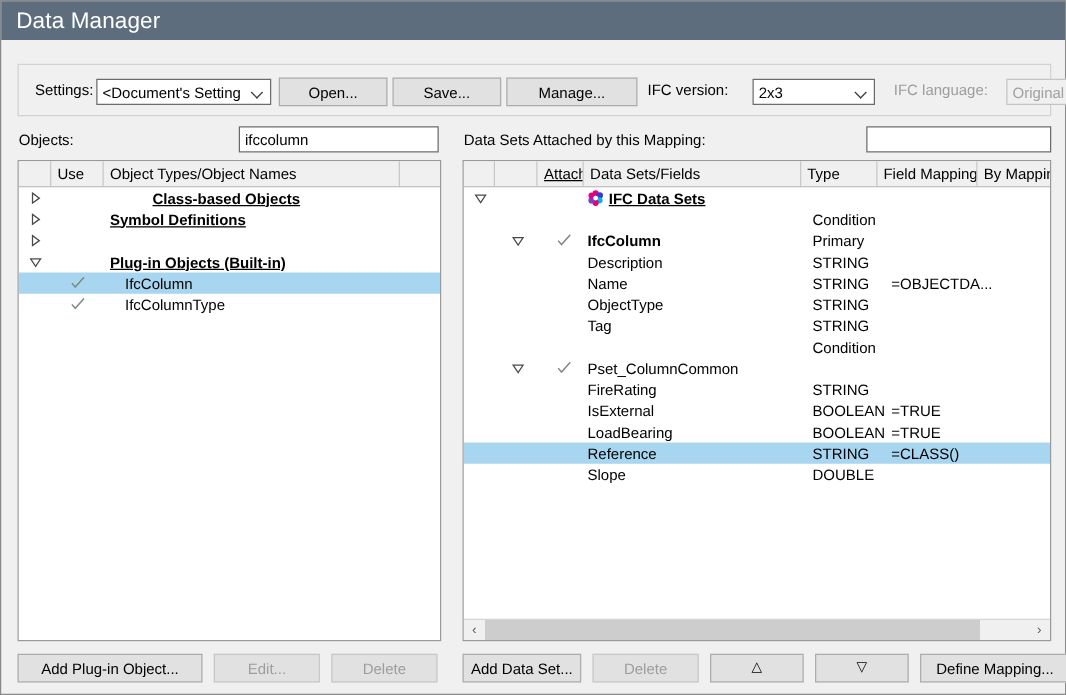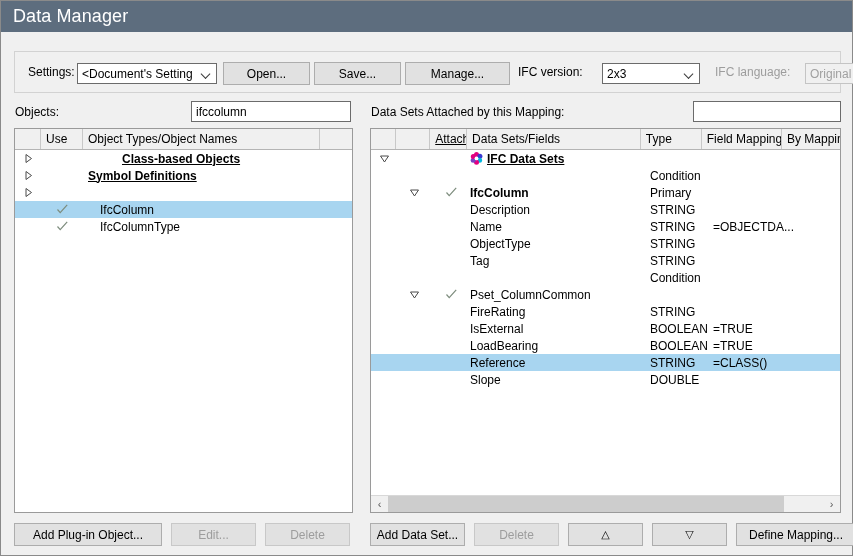--- a/index.html
+++ b/index.html
@@ -321,20 +321,31 @@
             <span class="ul-bold">Symbol Definitions</span>
           </div>
         </div>
         <div class="trow">
           <div class="cell" style="left: 0px; width: 26px; justify-content: center;">
             <svg width="11" height="11" viewBox="0 0 11 11" class="tri-svg">
               <path d="M3 1.5 L8.5 5.5 L3 9.5 Z" fill="#ffffff" stroke="#4a4a4a" stroke-width="1" stroke-linejoin="miter"></path>
             </svg>
           </div>
           <div class="cell" style="left: 26px; width: 42px; justify-content: center;"></div>
+        </div>
+        <div class="trow">
+          <div class="cell" style="left: 0px; width: 26px; justify-content: center;">
+            <svg width="11" height="11" viewBox="0 0 11 11" class="tri-svg">
+              <path d="M1.5 3 L9.5 3 L5.5 9 Z" fill="#ffffff" stroke="#4a4a4a" stroke-width="1" stroke-linejoin="miter"></path>
+            </svg>
+          </div>
+          <div class="cell" style="left: 26px; width: 42px; justify-content: center;"></div>
+          <div class="cell" style="left: 68px; width: 237px; padding-left: 5px;">
+            <span class="ul-bold">Plug-in Objects (Built-in)</span>
+          </div>
         </div>
         <div class="trow sel">
           <div class="cell" style="left: 0px; width: 26px; justify-content: center;"></div>
           <div class="cell" style="left: 26px; width: 42px; justify-content: center;">
             <svg width="13" height="13" viewBox="0 0 13 13">
               <path d="M1.5 6.5 L4.2 9.6 L11.2 1.8" fill="none" stroke="#7d8c7d" stroke-width="1.2"></path>
             </svg>
           </div>
           <div class="cell" style="left: 80px; width: 237px; padding-left: 5px;">
             <span>IfcColumn</span>

